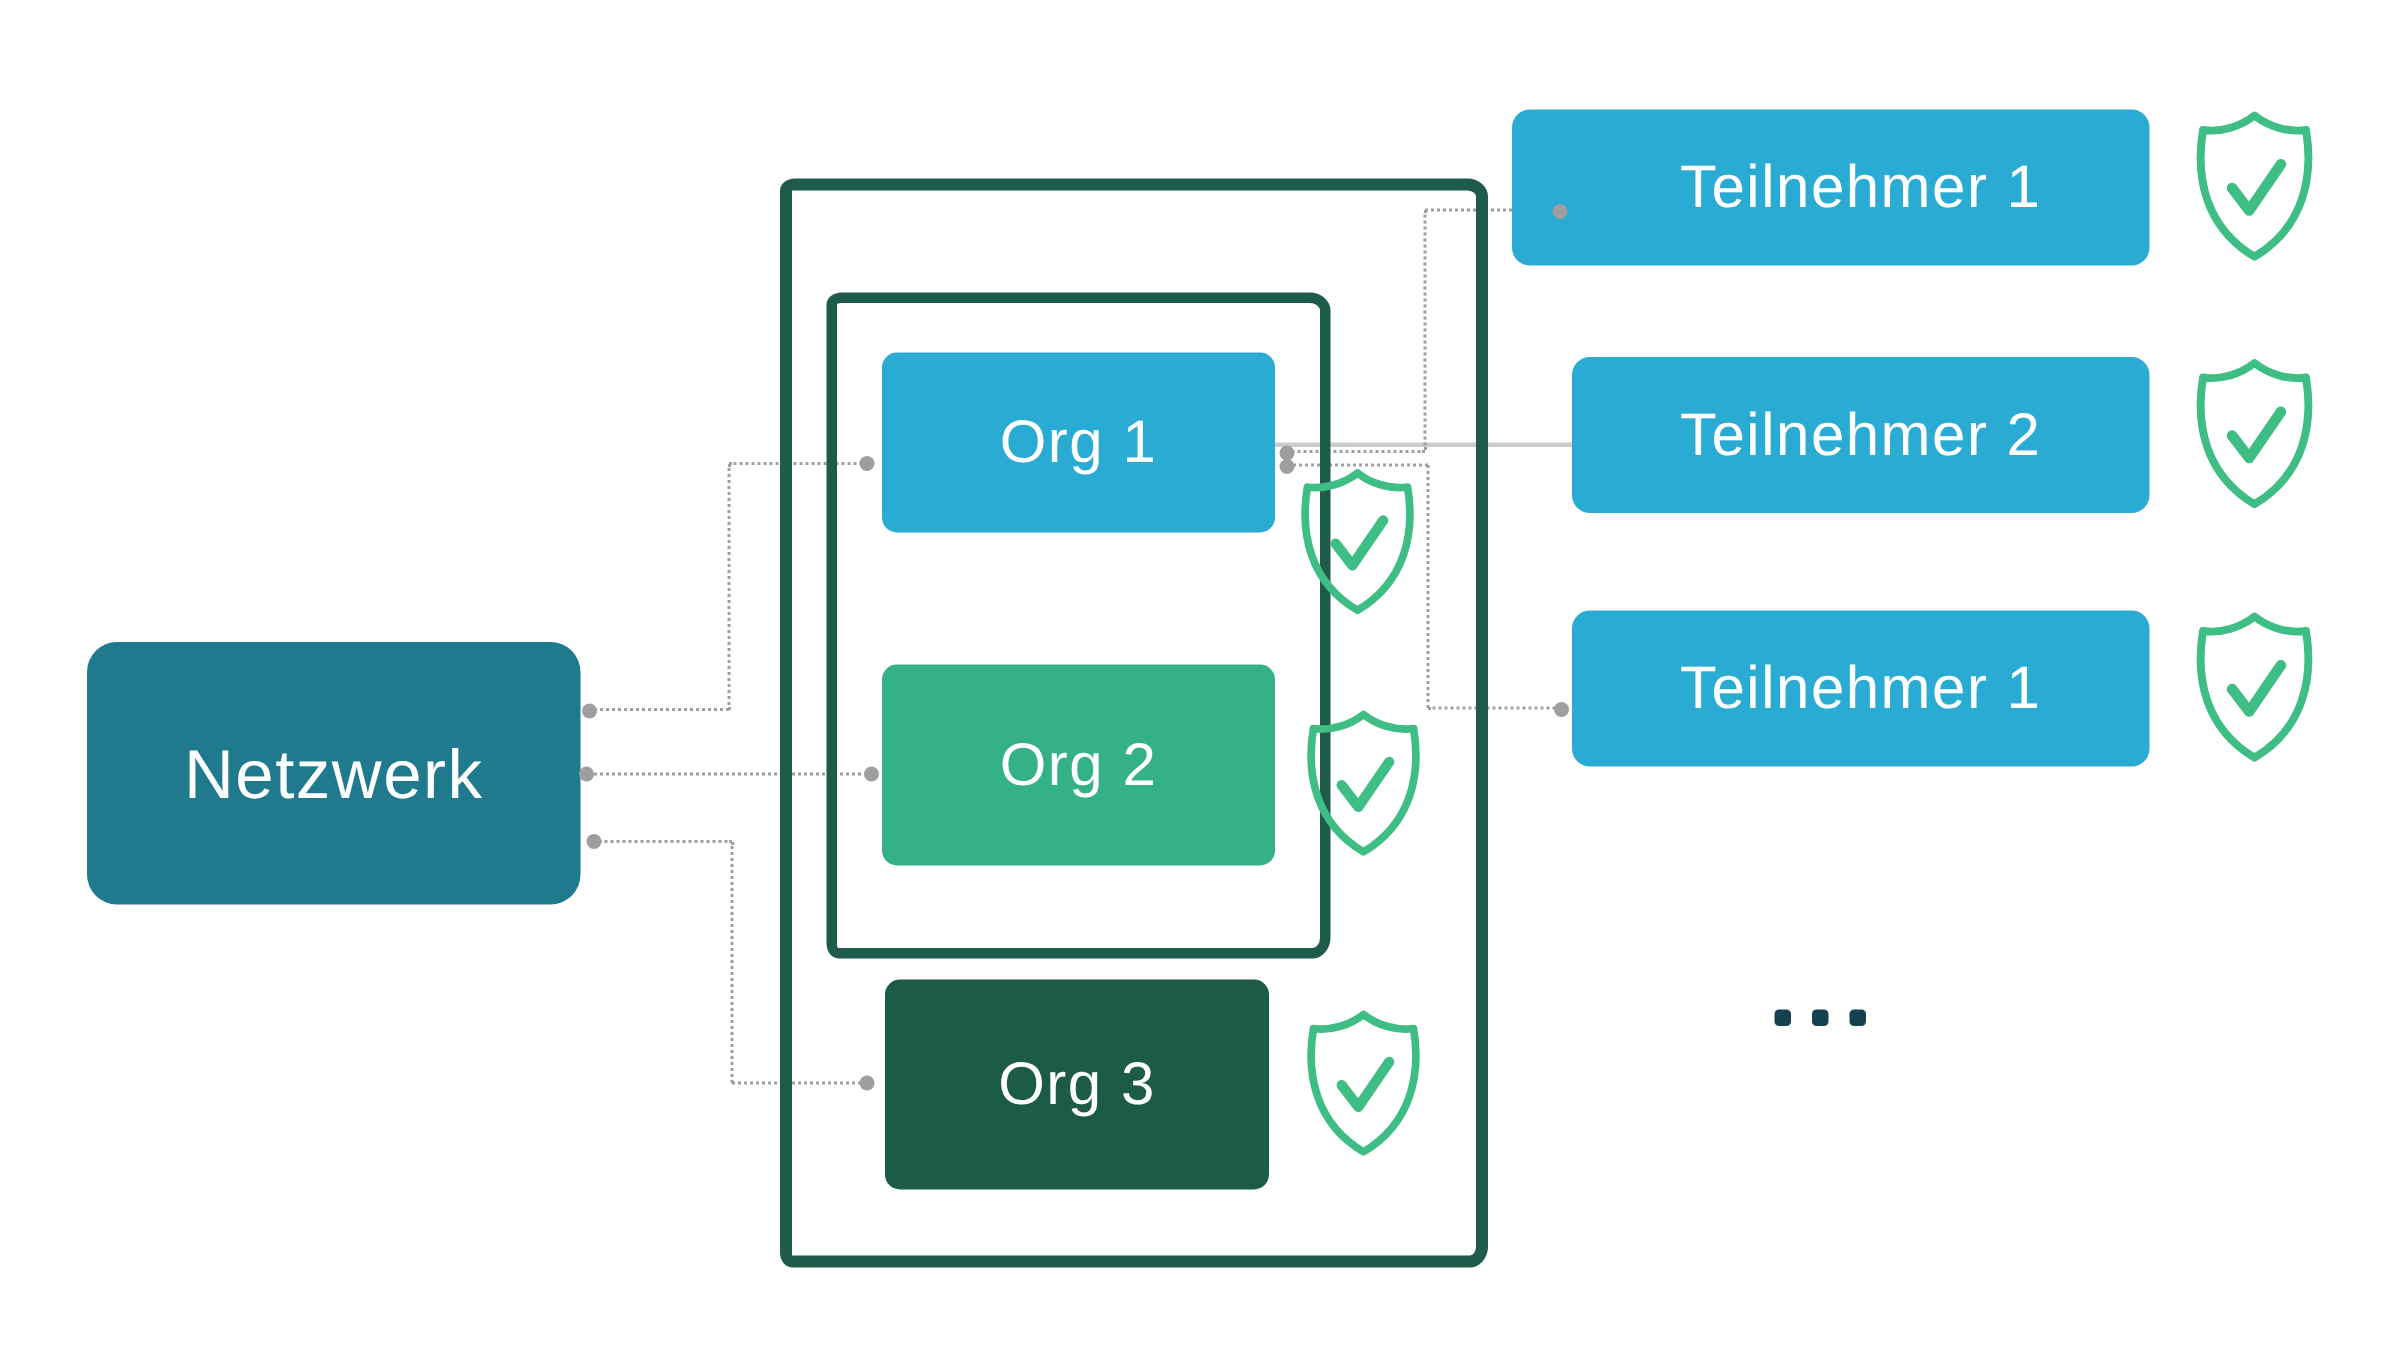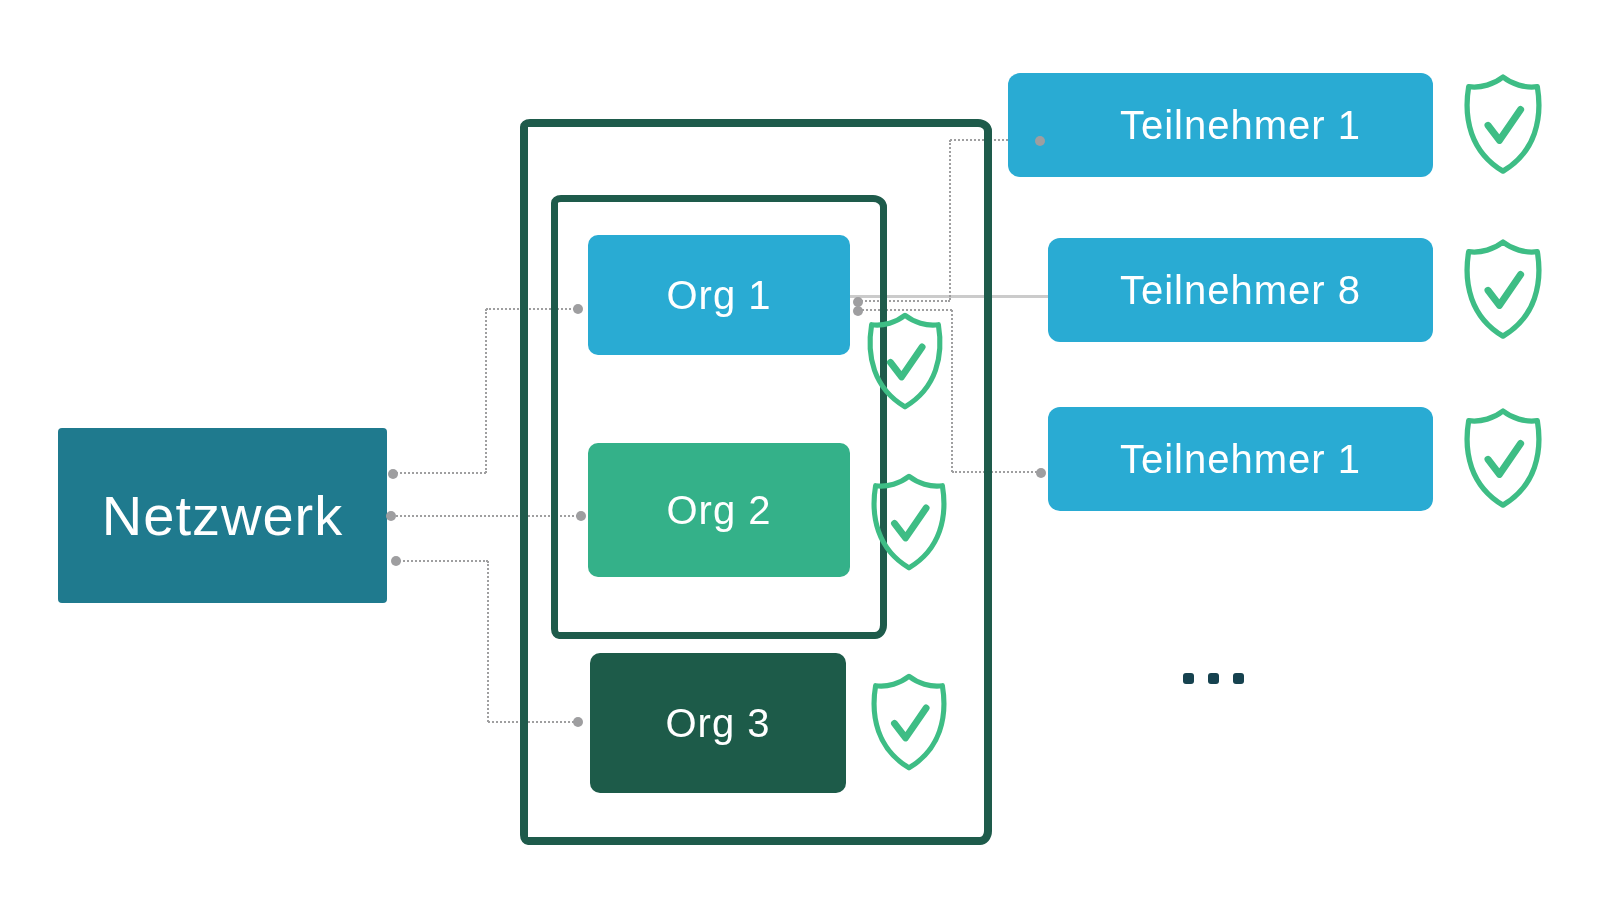--- a/index.html
+++ b/index.html
@@ -6,21 +6,21 @@
   body{
     width:1600px;height:899px;position:relative;background:#ffffff;overflow:hidden;
     font-family:"Liberation Sans","DejaVu Sans",sans-serif;
   }
   
   .node{
     position:absolute;border-radius:10px;color:#fff;
     display:flex;align-items:center;justify-content:center;
     font-weight:300;letter-spacing:1px;z-index:4;
   }
-  .node-netzwerk{left:58px;top:428px;width:329px;height:175px;font-size:56px;border-radius:4px;}
+  .node-netzwerk{left:58px;top:428px;width:329px;height:175px;font-size:46px;border-radius:20px;}
   .node-org1{left:588px;top:235px;width:262px;height:120px;font-size:40px;}
   .node-org2{left:588px;top:443px;width:262px;height:134px;font-size:40px;}
   .node-org3{left:590px;top:653px;width:256px;height:140px;font-size:40px;}
   .node-t{width:385px;height:104px;font-size:40px;border-radius:12px;}
   .node-t1{left:1008px;top:73px;padding-left:40px;}
   .node-t2{left:1048px;top:238px;}
   .node-t3{left:1048px;top:407px;}
   
   .frame{
     position:absolute;background:transparent;z-index:3;
@@ -92,21 +92,21 @@
   <span>Org 2</span>
 </div>
 <div class="node node-org3" style="background-color: rgb(29, 91, 73);">
   <span>Org 3</span>
 </div>
 
 <div class="node node-t node-t1" style="background-color: rgb(41, 171, 211);">
   <span>Teilnehmer 1</span>
 </div>
 <div class="node node-t node-t2" style="background-color: rgb(41, 171, 211);">
-  <span>Teilnehmer 8</span>
+  <span>Teilnehmer 2</span>
 </div>
 <div class="node node-t node-t3" style="background-color: rgb(41, 171, 211);">
   <span>Teilnehmer 1</span>
 </div>
 
 <div class="shield shield-org1">
     <svg viewBox="0 0 100 118" xmlns="http://www.w3.org/2000/svg">
       <path d="M50 5 C 40 13, 25 18, 11 16 C 5 52, 13 90, 50 112 C 87 90, 95 52, 89 16 C 75 18, 60 13, 50 5 Z" fill="none" stroke="#3ebd85" stroke-width="6" stroke-linejoin="round"></path>
       <path d="M33 60 L46 77 L70 42" fill="none" stroke="#3ebd85" stroke-width="8" stroke-linecap="round" stroke-linejoin="round"></path>
     </svg>

